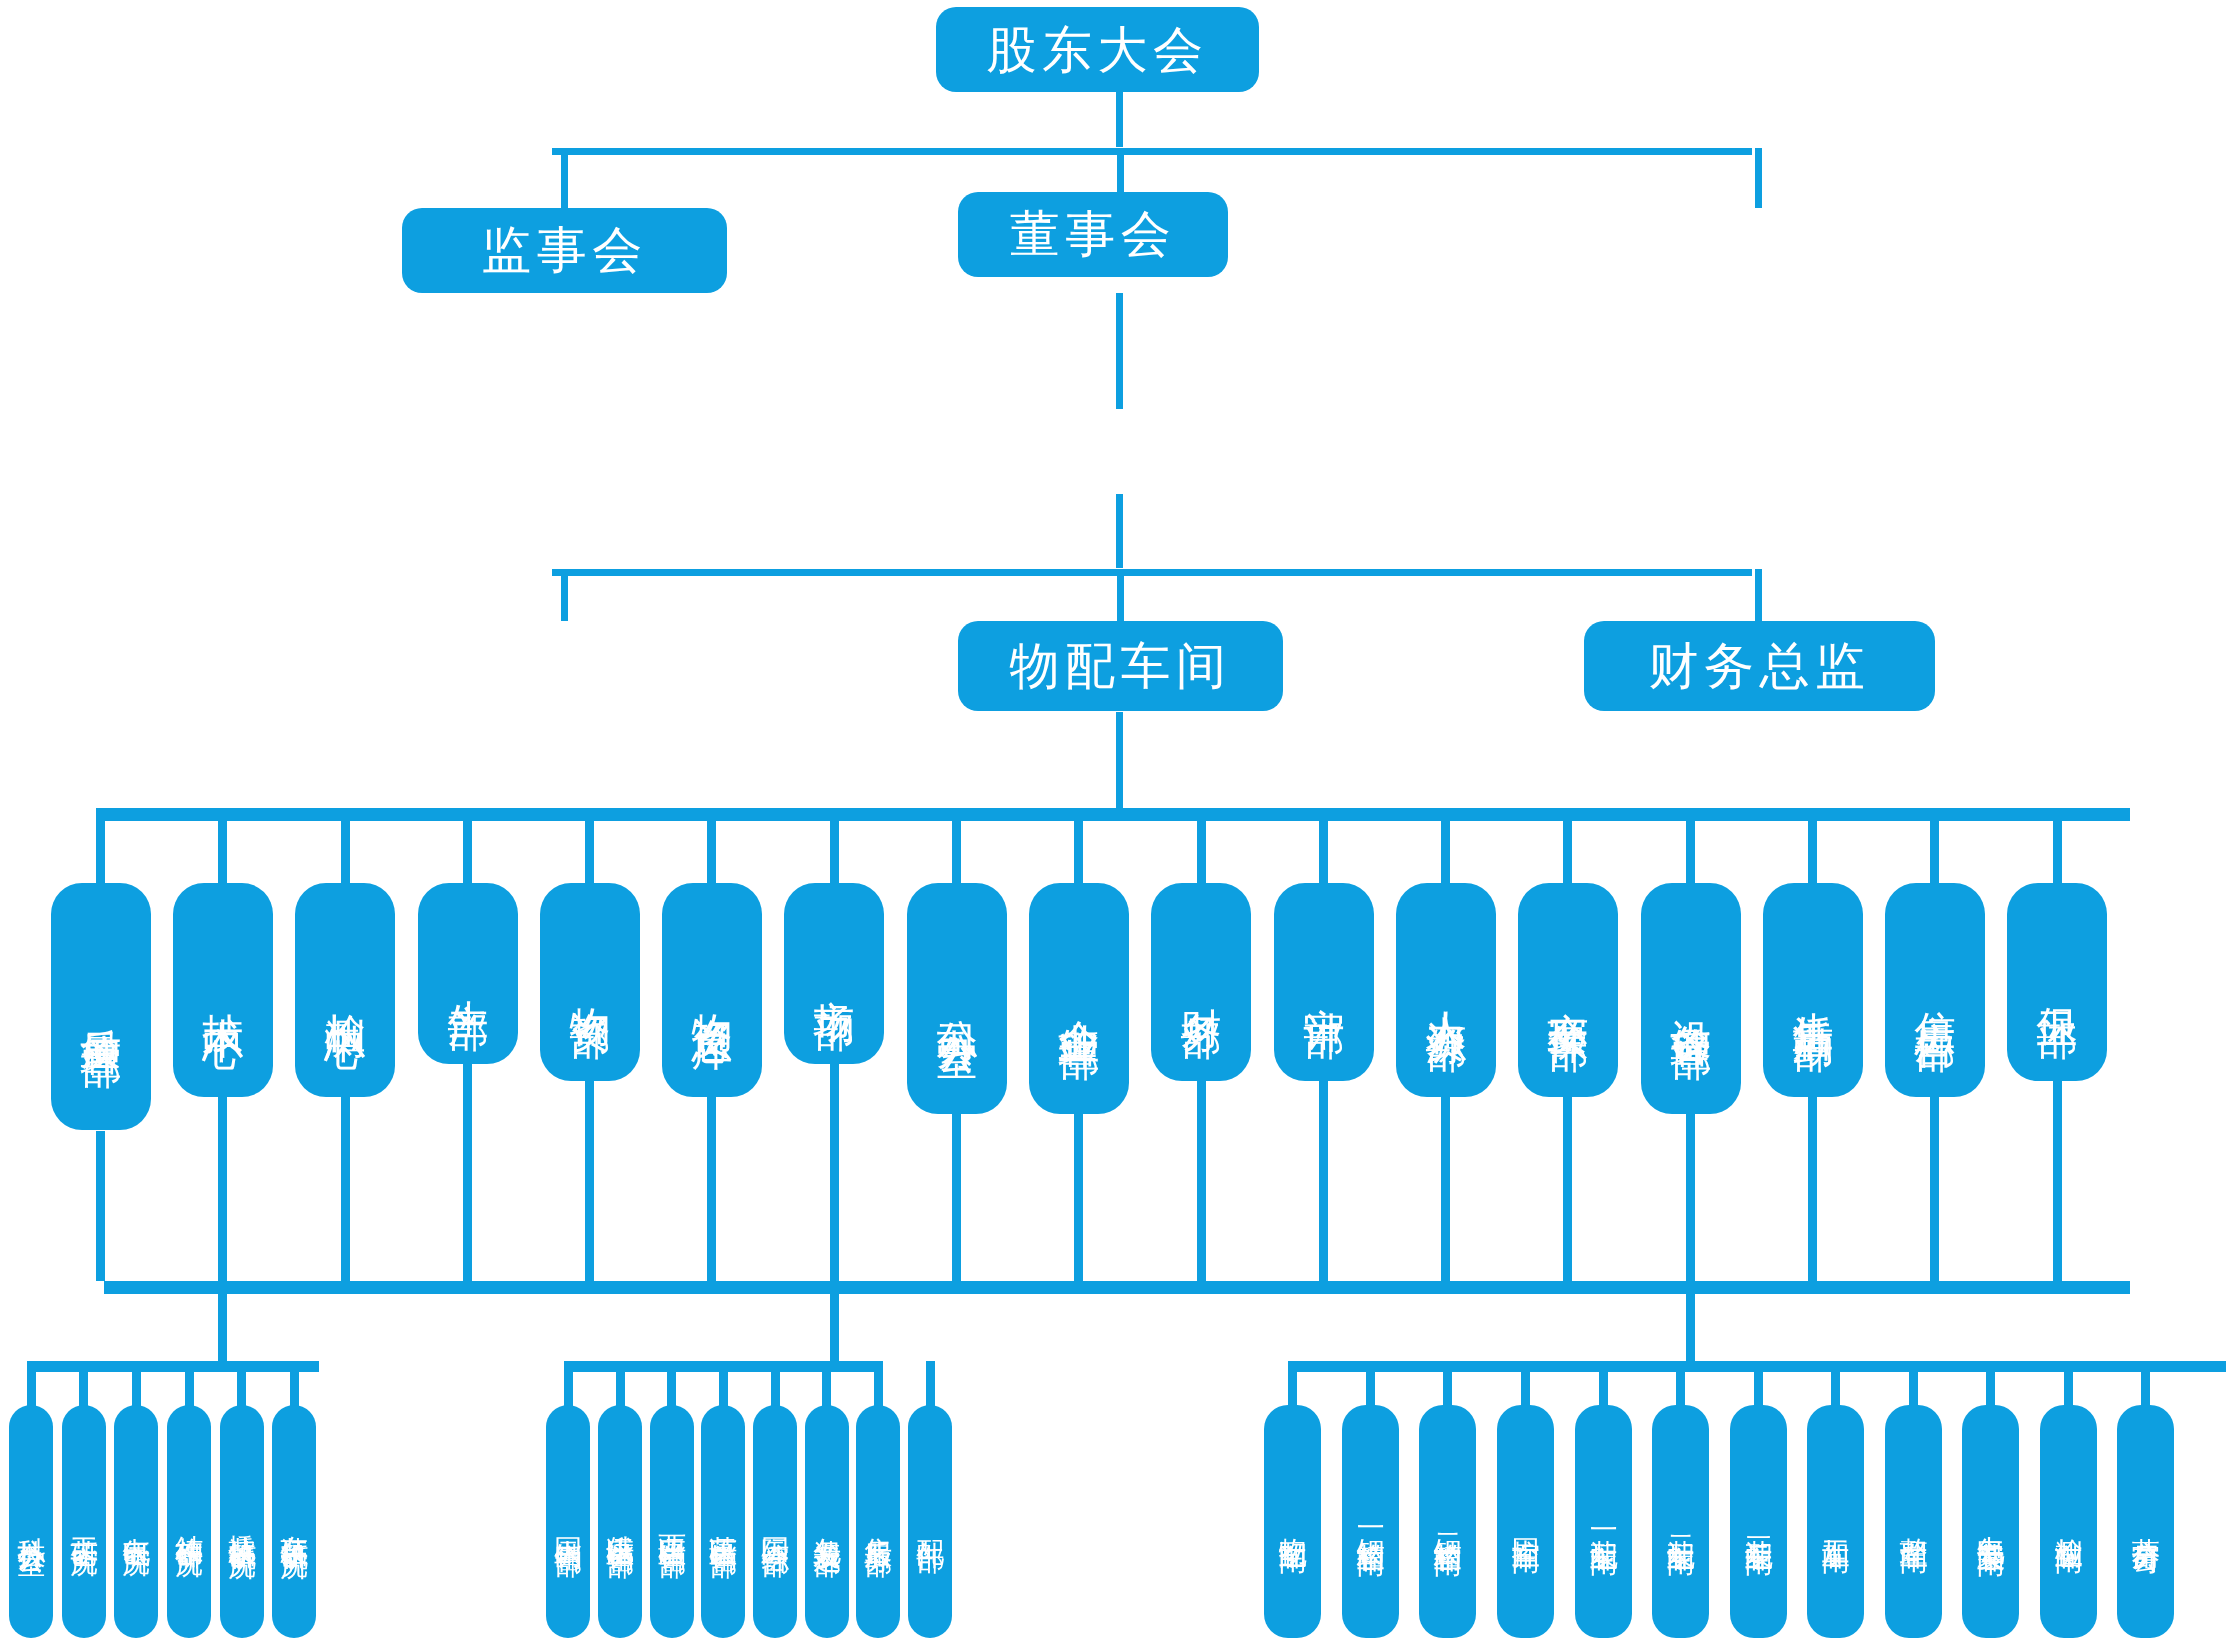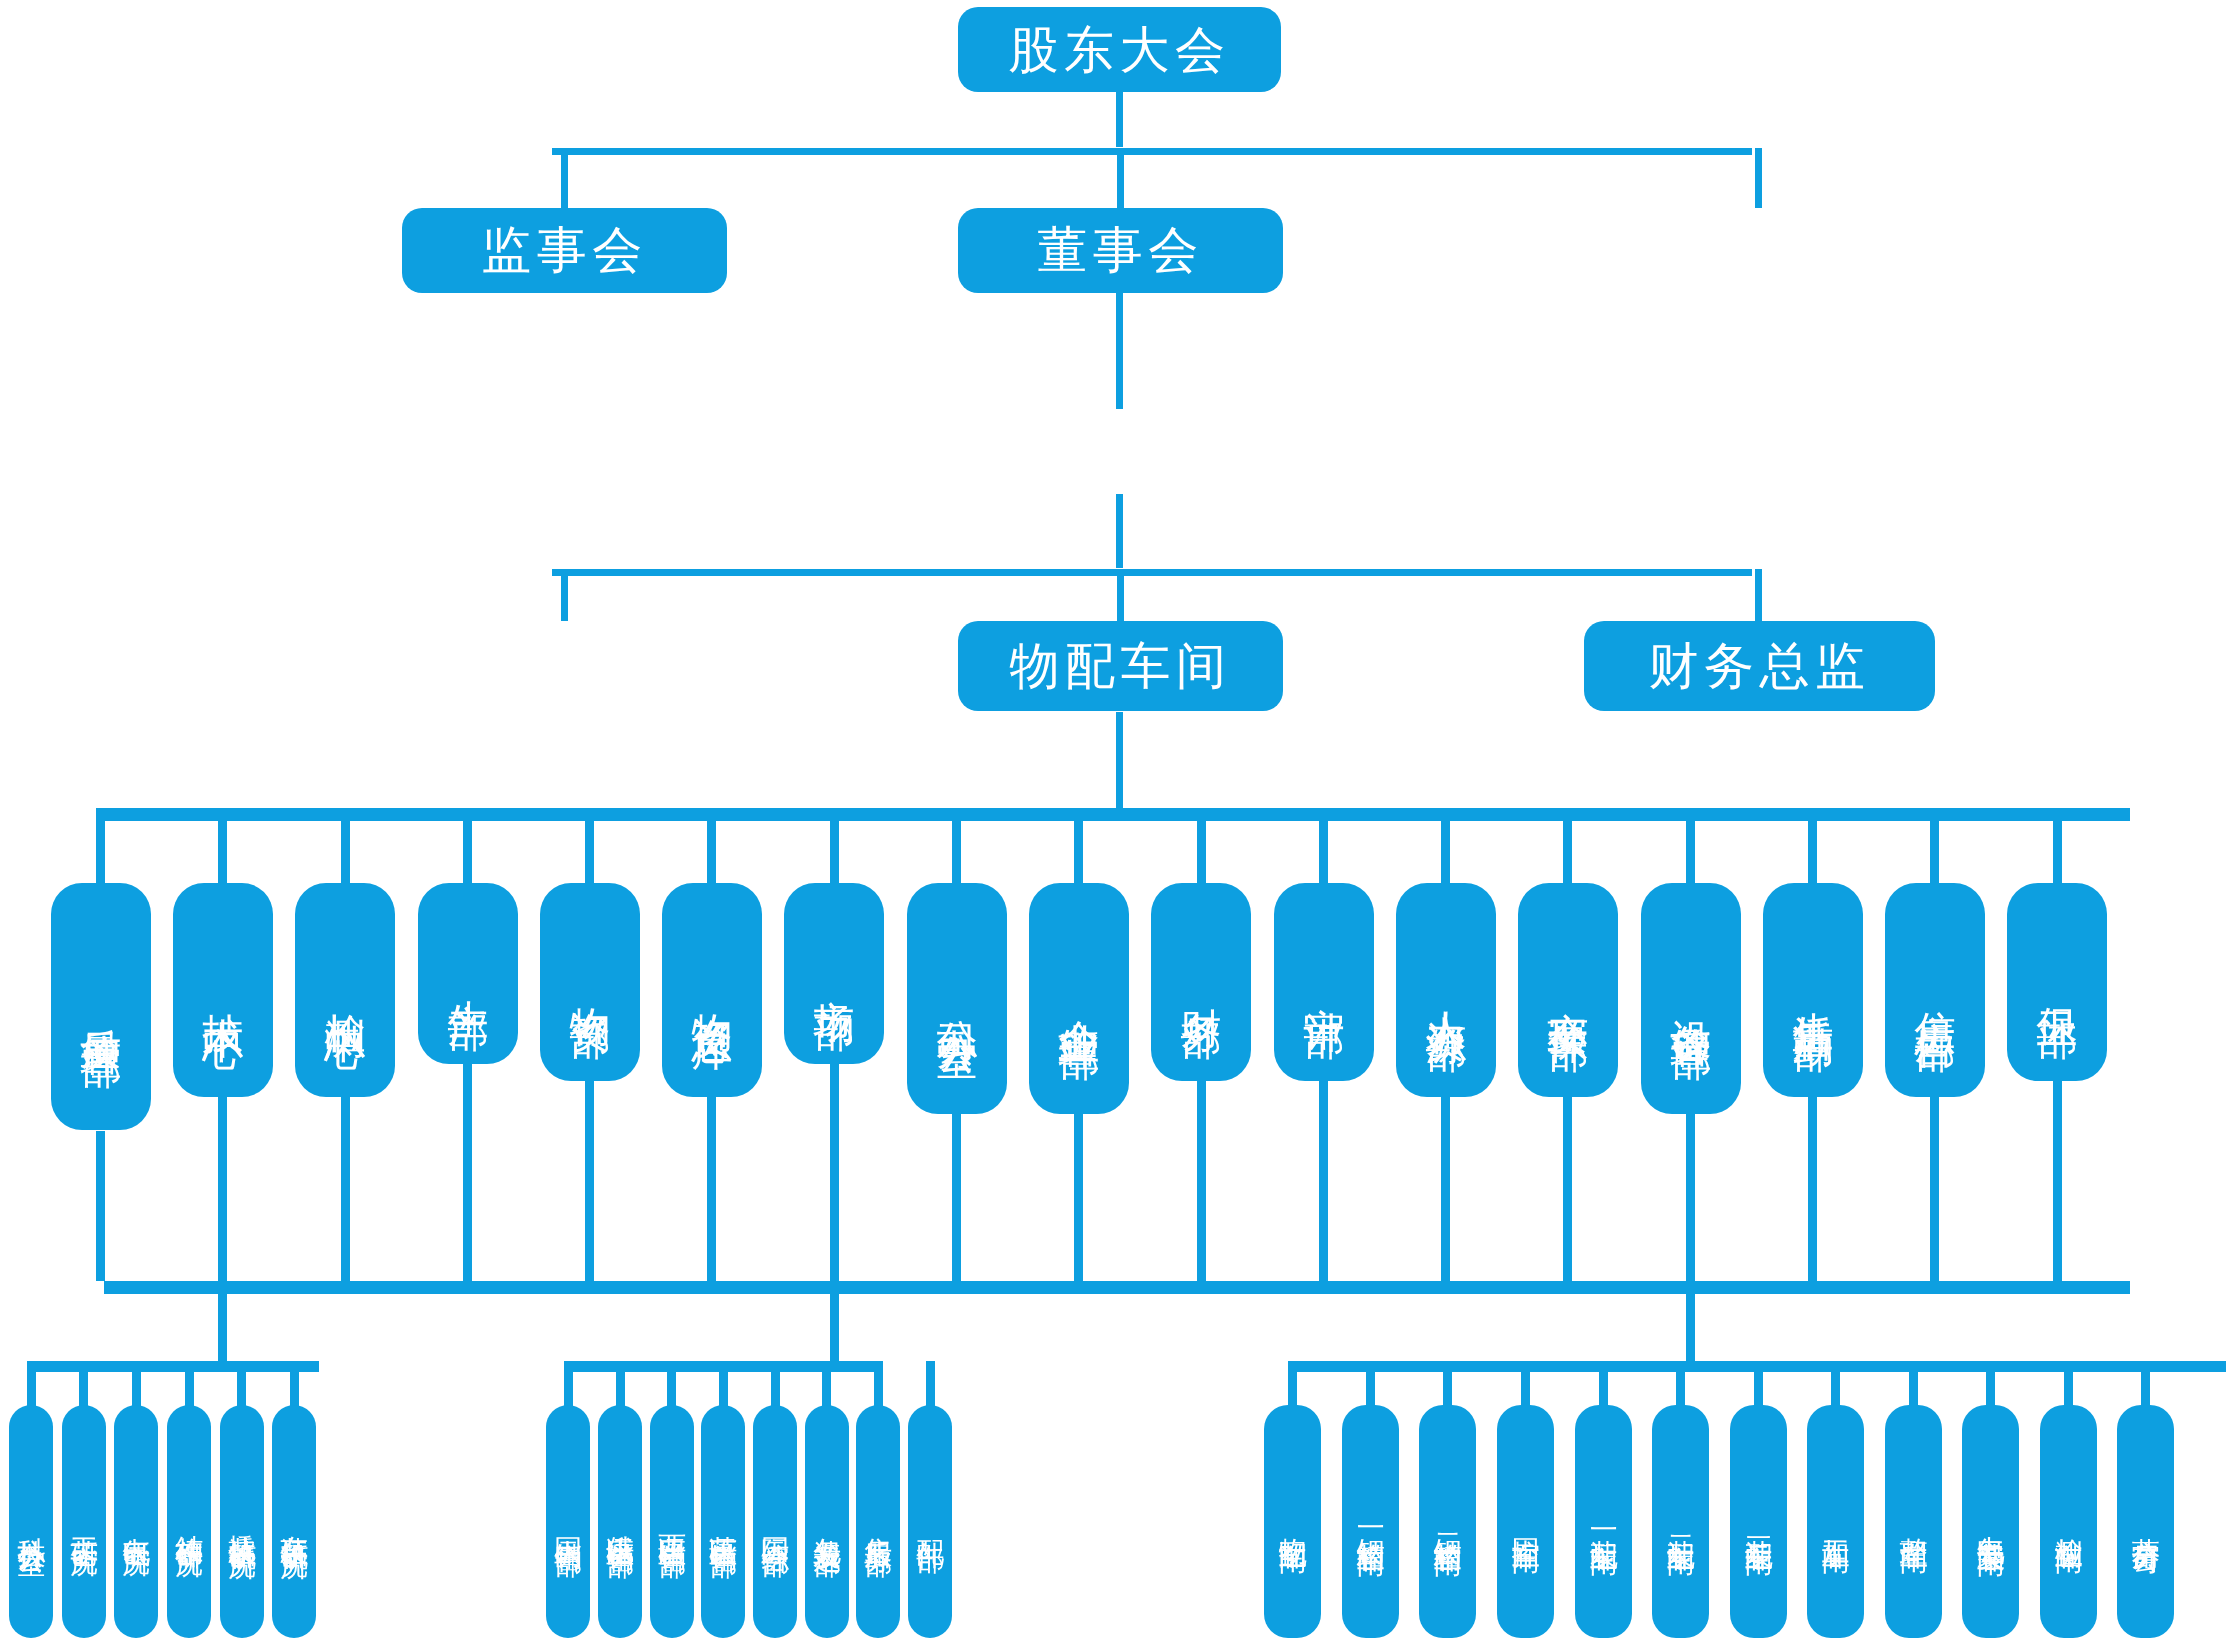--- a/index.html
+++ b/index.html
@@ -15,27 +15,27 @@
         box-sizing:border-box;line-height:1.05;}
   .node.h{border-radius:20px;font-size:50px;letter-spacing:5.5px;white-space:nowrap;}
   .node.v{border-radius:31px;writing-mode:vertical-rl;text-orientation:upright;
           font-size:41px;letter-spacing:4.6px;padding:13px 0;}
   .node.v.sm{border-radius:24px;font-size:28px;letter-spacing:2.8px;padding:9.2px 0;}
 </style>
 </head>
 <body>
 
 <div id="stage">
-    <div class="node h" style="left: 958px; top: 7.4px; width: 323px; height: 85px;">股东大会</div>
+    <div class="node h" style="left: 936px; top: 7.4px; width: 323px; height: 85px;">股东大会</div>
     <div class="vline" style="left: 1116px; top: 92px; width: 7.4px; height: 55px;"></div>
     <div class="hline" style="left: 552px; top: 148px; width: 1200px; height: 7.4px;"></div>
     <div class="vline" style="left: 561px; top: 148px; width: 7.4px; height: 60px;"></div>
     <div class="node h" style="left: 402px; top: 208px; width: 325px; height: 85px; text-align: right;">监事会</div>
     <div class="vline" style="left: 1117px; top: 148px; width: 7.4px; height: 60px;"></div>
-    <div class="node h" style="left: 958px; top: 208px; width: 325px; height: 85px;">董事会</div>
+    <div class="node h" style="left: 958px; top: 192px; width: 270px; height: 85px;">董事会</div>
     <div class="vline" style="left: 1755px; top: 148px; width: 7.4px; height: 60px;"></div>
     <div class="vline" style="left: 1116px; top: 293px; width: 7.4px; height: 116px;"></div>
     <div class="vline" style="left: 1116px; top: 494px; width: 7.4px; height: 74px;"></div>
     <div class="hline" style="left: 552px; top: 569px; width: 1200px; height: 7.4px;"></div>
     <div class="vline" style="left: 561px; top: 569px; width: 7.4px; height: 52px;"></div>
     <div class="vline" style="left: 1117px; top: 569px; width: 7.4px; height: 52px;"></div>
     <div class="node h" style="left: 958px; top: 621px; width: 325px; height: 90px;">物配车间</div>
     <div class="vline" style="left: 1755px; top: 569px; width: 7.4px; height: 52px;"></div>
     <div class="node h" style="left: 1584px; top: 621px; width: 351px; height: 90px;">财务总监</div>
     <div class="vline" style="left: 1116px; top: 712px; width: 7.4px; height: 96px;"></div>

